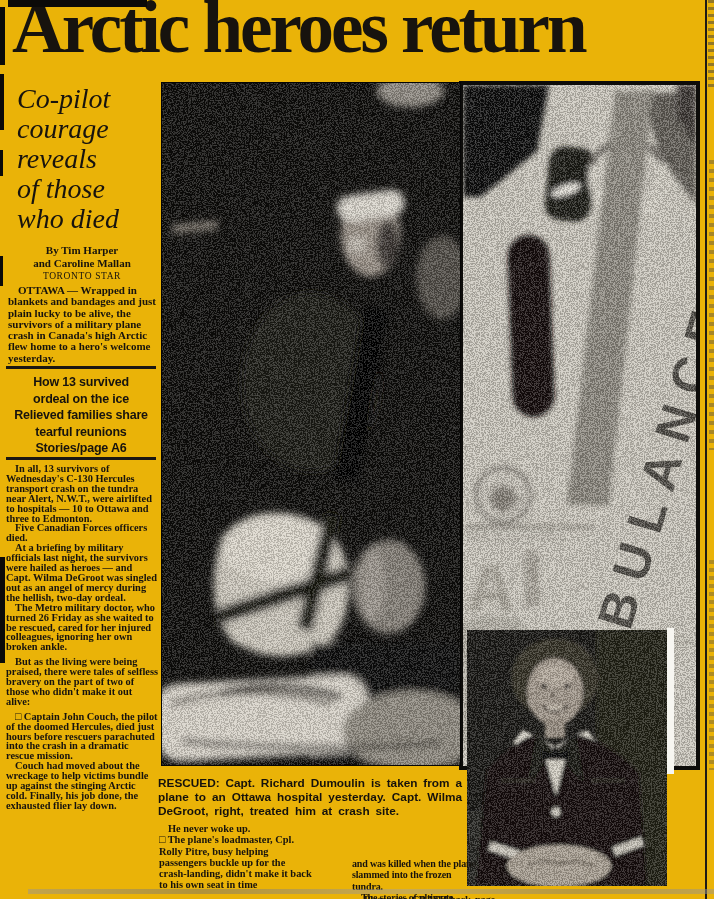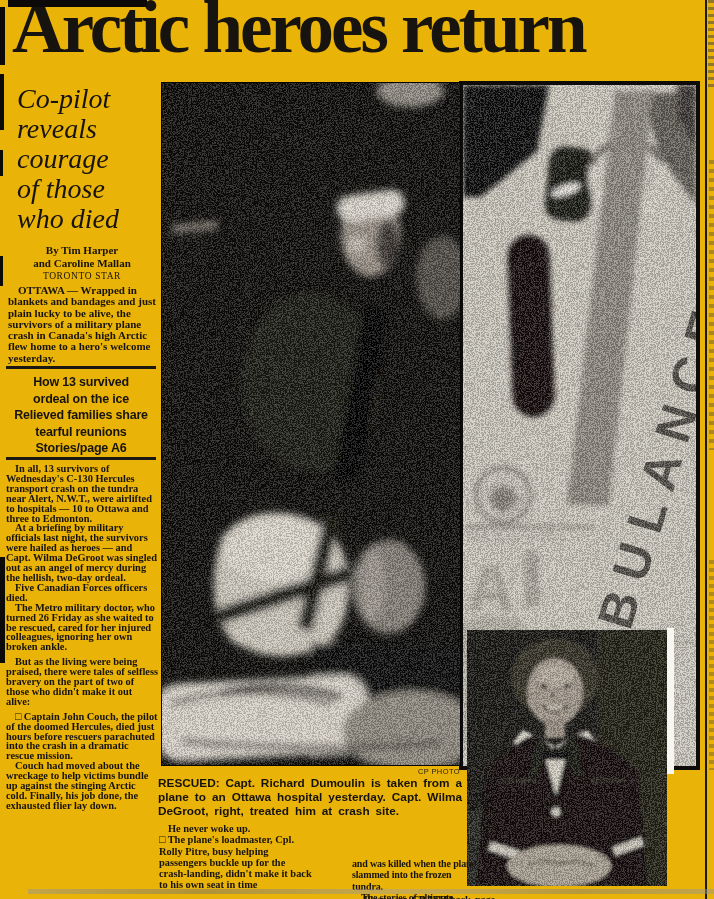--- a/index.html
+++ b/index.html
@@ -113,22 +113,22 @@
 </style>
 </head>
 <body>
 
 <div class="page">
 
   <h1 class="headline">Arctic heroes return</h1>
 
   <div class="subhead">
     <div>Co-pilot</div>
+    <div>courage</div>
     <div>reveals</div>
-    <div>courage</div>
     <div>of those</div>
     <div>who died</div>
   </div>
 
   <div class="byline">
     <div>By Tim Harper</div>
     <div>and Caroline Mallan</div>
   </div>
   <div class="source">TORONTO STAR</div>
 
@@ -139,22 +139,22 @@
     <div>How 13 survived</div>
     <div>ordeal on the ice</div>
     <div>Relieved families share</div>
     <div>tearful reunions</div>
     <div>Stories/page A6</div>
   </div>
   <div class="rule rule-bottom"></div>
 
   <div class="article-body">
     <p>In all, 13 survivors of Wednesday's C-130 Hercules transport crash on the tundra near Alert, N.W.T., were airlifted to hospitals — 10 to Ottawa and three to Edmonton.</p>
+    <p>Five Canadian Forces officers died.</p>
     <p>At a briefing by military officials last night, the survivors were hailed as heroes — and Capt. Wilma DeGroot was singled out as an angel of mercy during the hellish, two-day ordeal.</p>
-    <p>Five Canadian Forces officers died.</p>
     <p>The Metro military doctor, who turned 26 Friday as she waited to be rescued, cared for her injured colleagues, ignoring her own broken ankle.</p>
     <p class="gap">But as the living were being praised, there were tales of selfless bravery on the part of two of those who didn't make it out alive:</p>
     <p class="gap">□ Captain John Couch, the pilot of the doomed Hercules, died just hours before rescuers parachuted into the crash in a dramatic rescue mission.</p>
     <p>Couch had moved about the wreckage to help victims bundle up against the stinging Arctic cold. Finally, his job done, the exhausted flier lay down.</p>
   </div>
 
   <div class="photo-amb">
     <svg viewBox="0 0 233 681" preserveAspectRatio="none">
       <defs>
         <filter id="gnA">
@@ -284,21 +284,20 @@
         <rect x="22" y="216" width="30" height="9" fill="#c9c5ba" transform="rotate(18 37 220)"></rect>
         <rect x="146" y="212" width="30" height="9" fill="#c9c5ba" transform="rotate(-20 161 216)"></rect>
         <ellipse cx="92" cy="236" rx="52" ry="21" fill="#a89f92"></ellipse>
         <path d="M60 236 Q75 228 92 234 M92 234 Q110 228 126 236" stroke="#6f675c" stroke-width="2.5" fill="none"></path>
       </g>
       <rect width="200" height="256" filter="url(#gnC)" opacity=".3"></rect>
     </svg>
   </div>
   <div class="portrait-gap"></div>
 
-  <div class="photo-credit">CP PHOTO</div>
   <p class="photo-caption">RESCUED: Capt. Richard Dumoulin is taken from a plane to an Ottawa hospital yesterday. Capt. Wilma DeGroot, right, treated him at crash site.</p>
 
   <div class="bcol-left">
     <p class="indent">He never woke up.</p>
     <p>□ The plane's loadmaster, Cpl. Rolly Pitre, busy helping passengers buckle up for the crash-landing, didn't make it back to his own seat in time</p>
   </div>
   <div class="bcol-right">
     <p>and was killed when the plane slammed into the frozen tundra.</p>
     <p class="indent">The stories of ultimate</p>
   </div>

